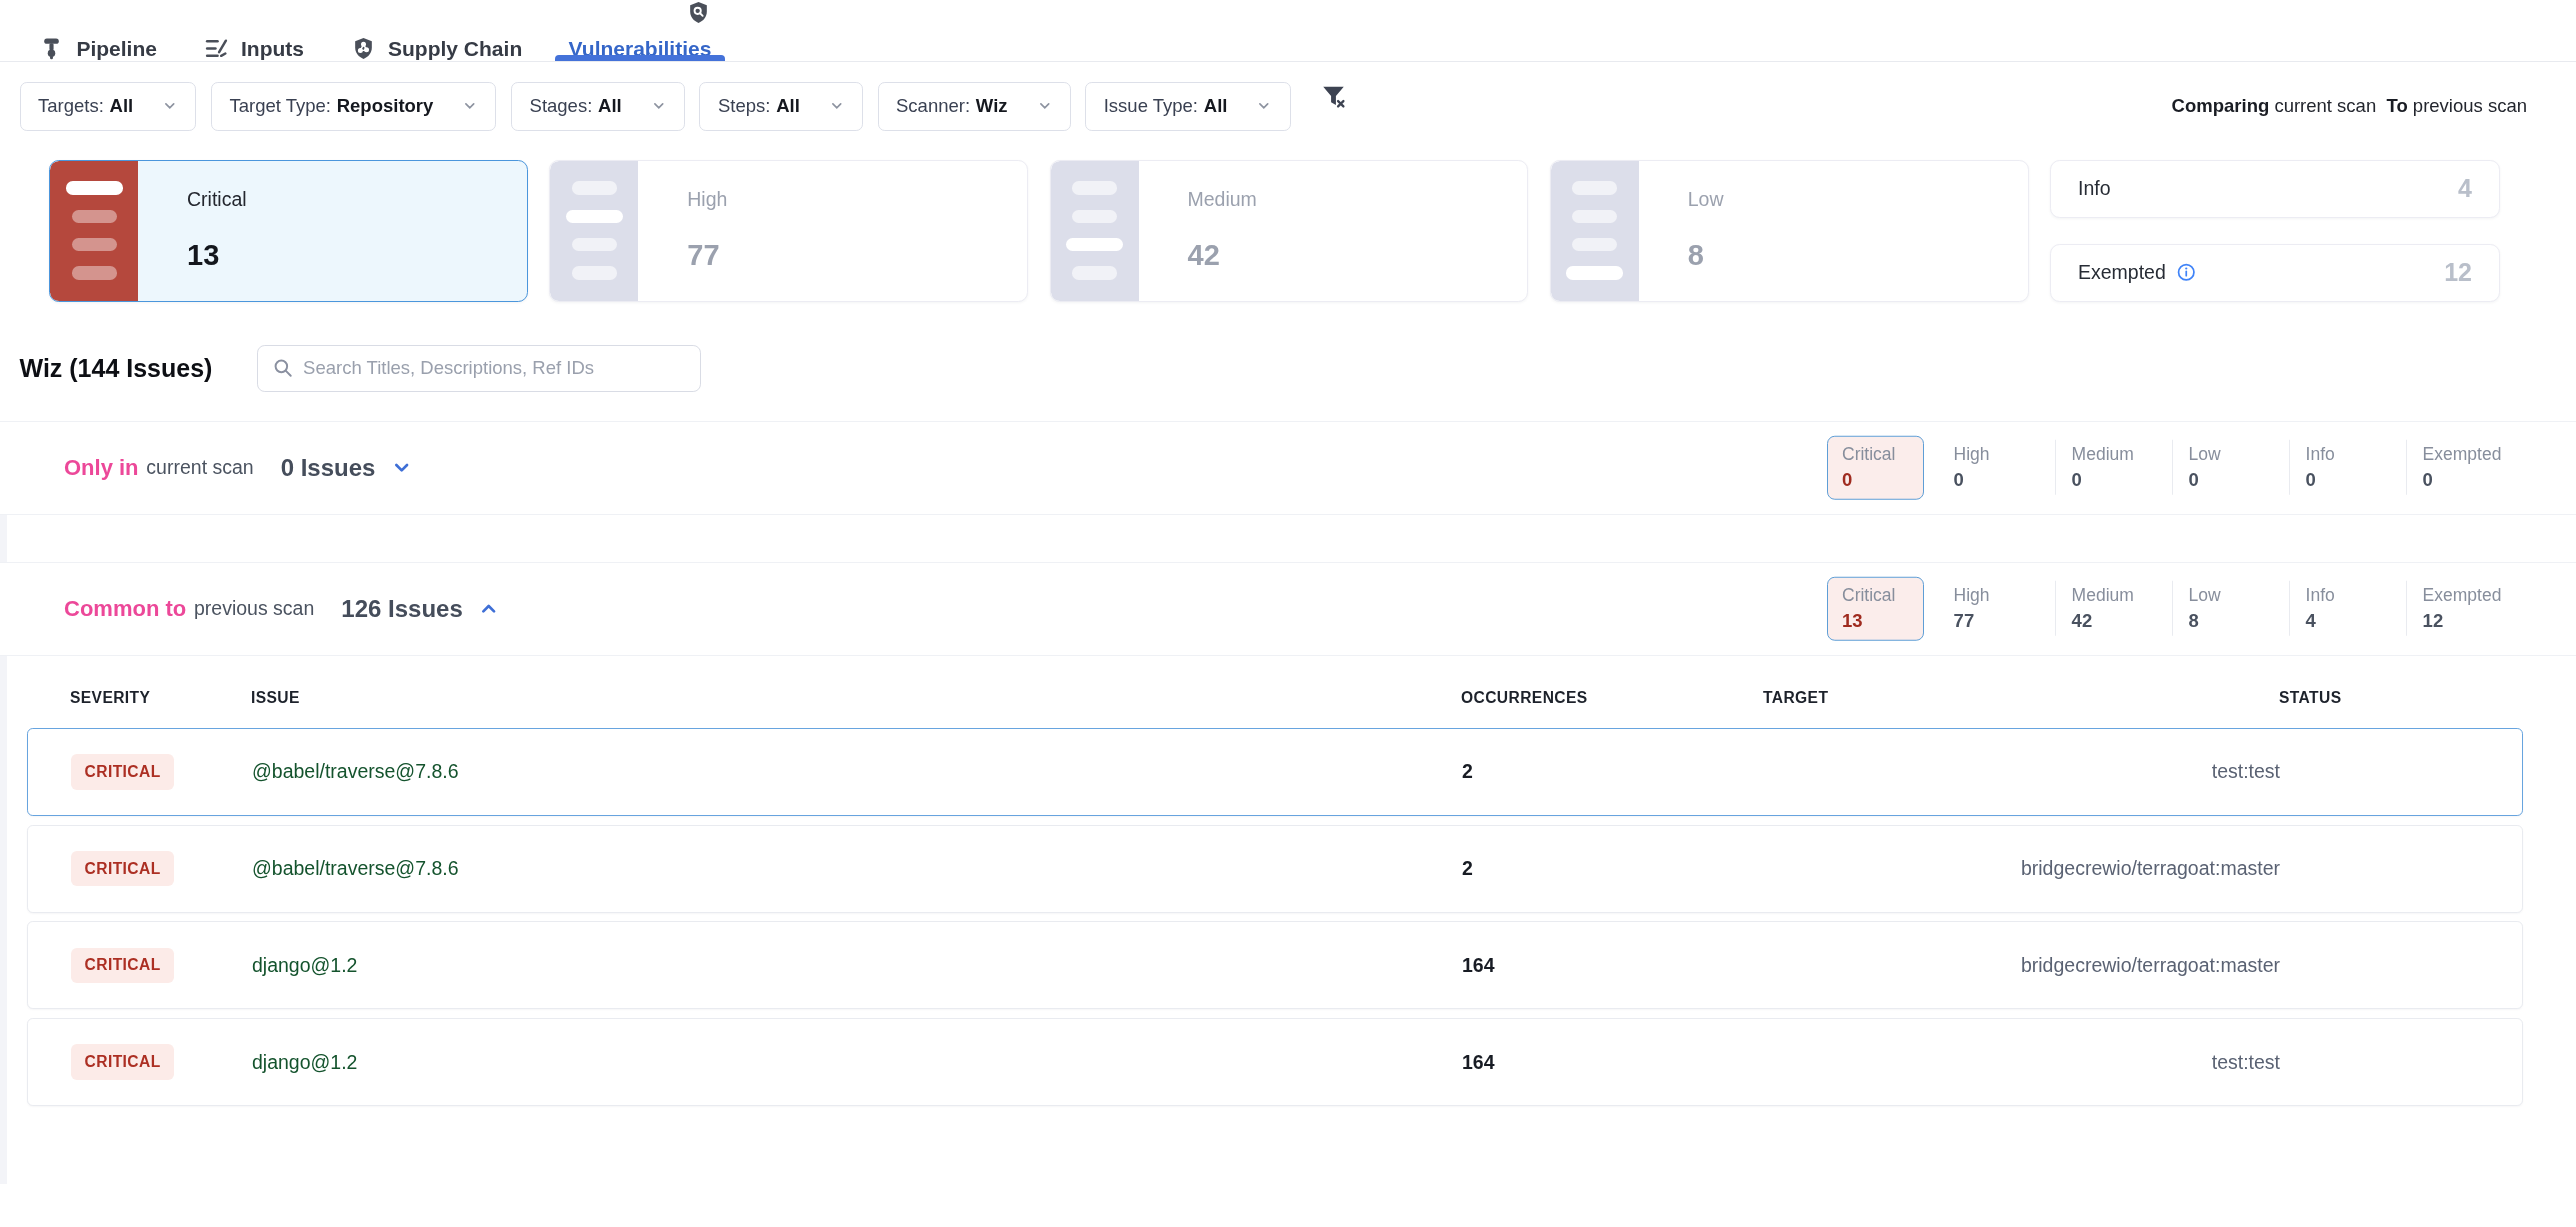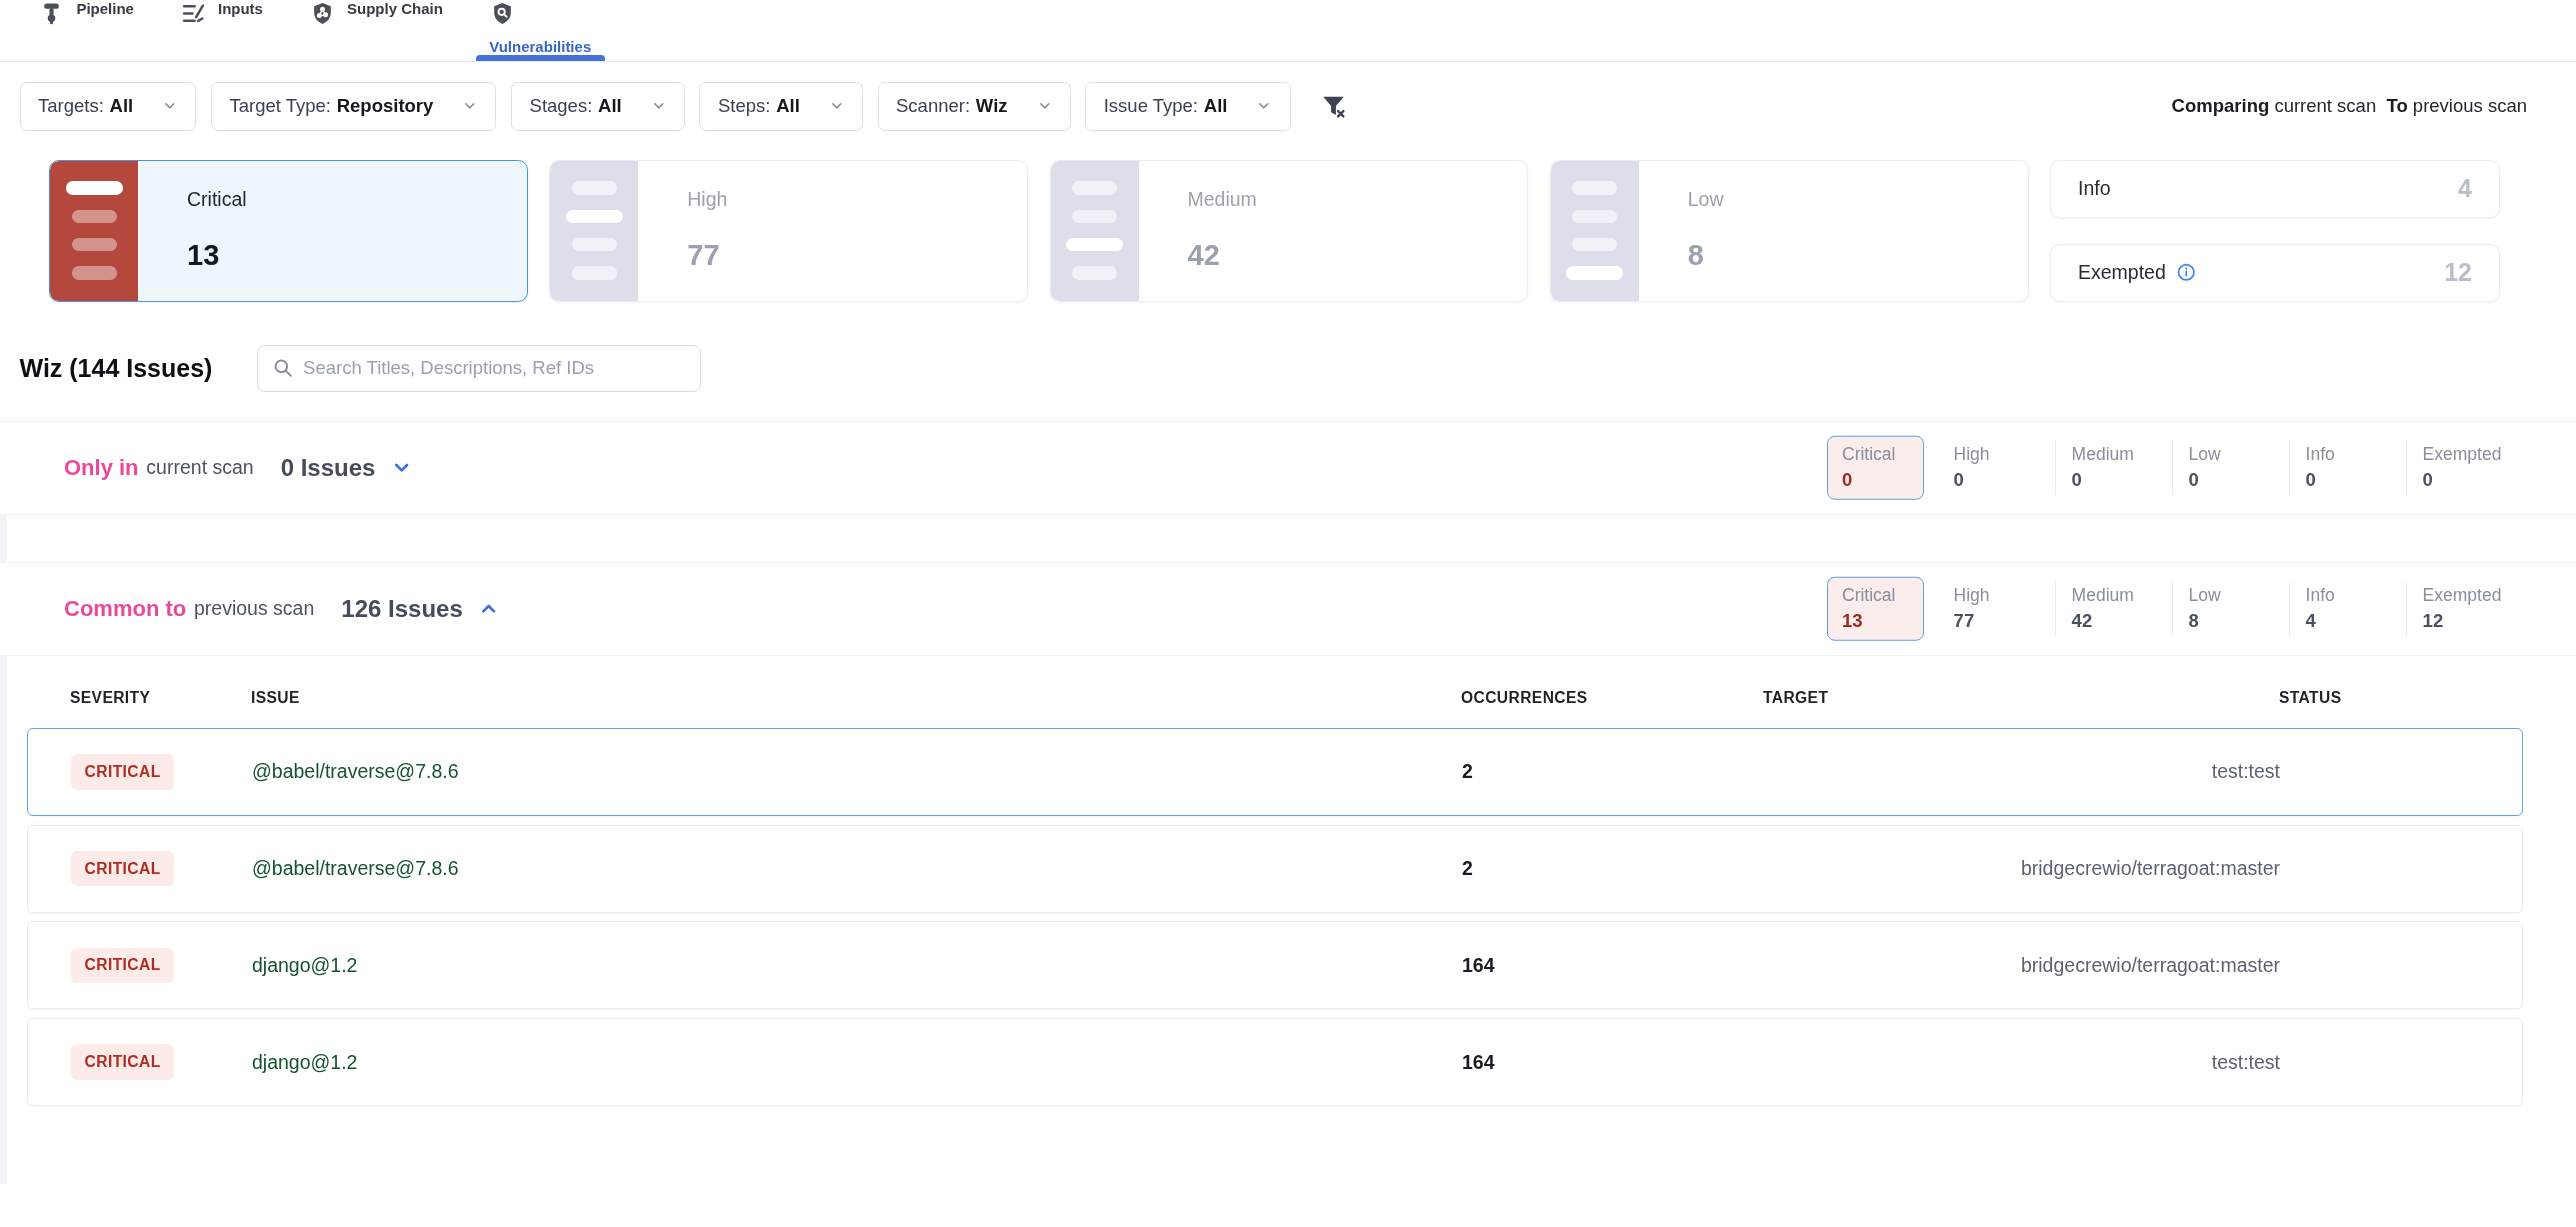--- a/index.html
+++ b/index.html
@@ -1,27 +1,27 @@
 <!DOCTYPE html>
 <html><head>
 <meta charset="utf-8">
 <style>
   * { margin:0; padding:0; box-sizing:border-box; }
   html,body { width:2576px; height:1228px; background:#ffffff; font-family:"Liberation Sans", sans-serif; color:#30343c; overflow:hidden; }
   .app { position:relative; width:2576px; height:1228px; }
 
   
   .nav { height:62px; background:#fff; border-bottom:1px solid #e8eaef; display:flex; align-items:stretch; padding-left:29px; position:relative; }
-  .tab { position:relative; display:flex; align-items:flex-start; gap:11.7px; padding:0 9.7px; margin-right:27px; font-size:15px; font-weight:700; color:#363b45; cursor:pointer; }
+  .tab { position:relative; display:flex; align-items:flex-end; gap:11.7px; padding:0 9.7px; margin-right:27px; font-size:21px; font-weight:700; color:#363b45; cursor:pointer; }
   .tab .ticon { width:26px; height:26px; display:flex; align-items:center; justify-content:center; color:#4a4f59; }
   .tab.active { color:#3566c8;flex-direction:column; }
   .tab.active::after { content:""; position:absolute; left:-3.9px; right:-3.9px; bottom:0; height:5.8px; background:#4472d9; border-radius:3.9px 3.9px 0 0; }
 
   
-  .filterbar { display:flex; align-items:center; margin:19.5px 49px 0 19.5px; position:relative; }
+  .filterbar { display:flex; align-items:flex-start; margin:19.5px 49px 0 19.5px; position:relative; }
   .fbtn { display:flex; align-items:center; height:49px; background:#fff; border:1px solid #dde0e9; border-radius:6.8px; padding:0 17.5px; margin-right:14.6px; font-size:18.5px; color:#3a4152; cursor:pointer; }
   .fbtn b { color:#15181f; margin-left:5.8px; font-weight:700; }
   .fbtn .chev { margin-left:29px; color:#8d93a0; display:flex; }
   .funnel { margin-left:13.6px; color:#3d4352; display:flex; cursor:pointer; }
   .comparing { position:absolute; right:0; top:13.6px; font-size:18.5px; color:#1a1d24; }
   .comparing b { font-weight:700; }
   .comparing span.plain { font-weight:400; color:#23262e; }
 
   
   .cards { display:flex; gap:21.4px; margin:29px 76px 0 49px; height:142px; }

